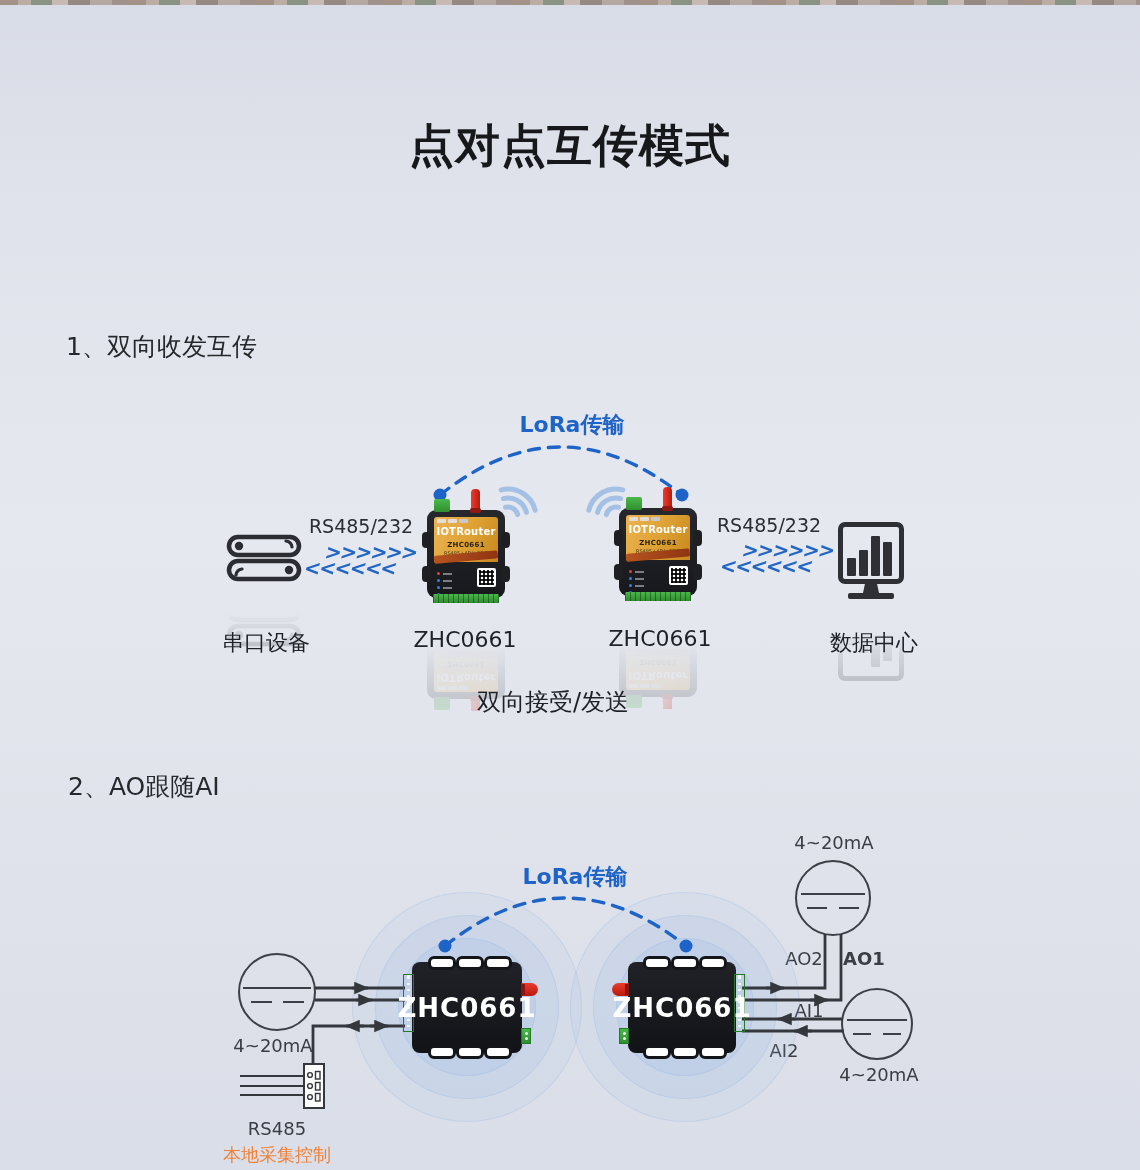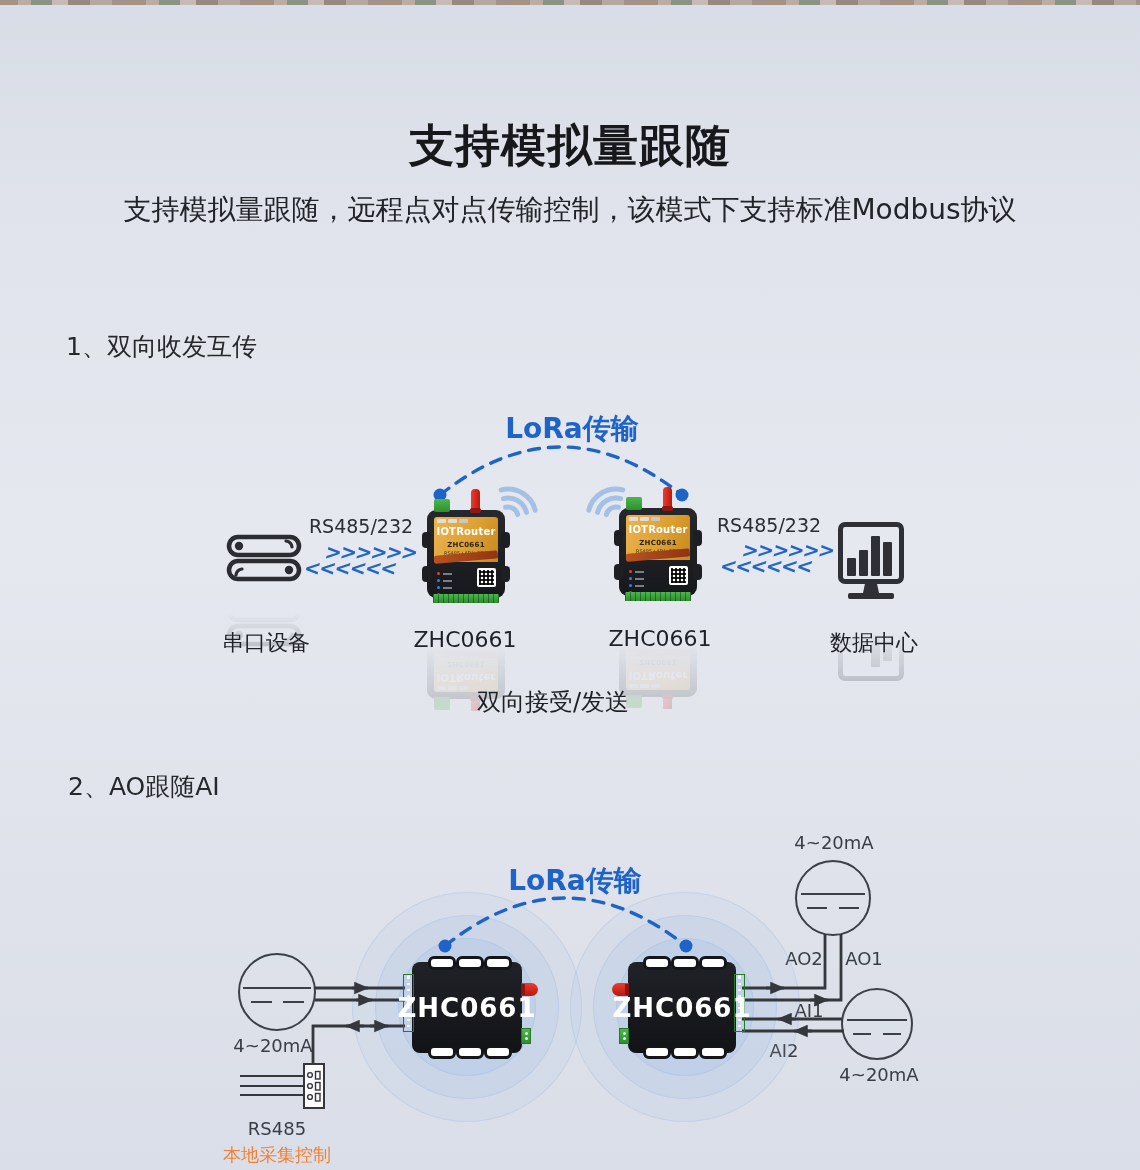--- a/index.html
+++ b/index.html
@@ -9,21 +9,21 @@
     font-family:"DejaVu Sans","Liberation Sans",sans-serif; color:#26282d;
   }
   .noise{position:absolute;left:0;top:0;width:1140px;height:5px;opacity:.85;
     background:repeating-linear-gradient(90deg,#9b8577 0 18px,#b5a496 18px 31px,#7d8672 31px 52px,#c4b4ac 52px 68px,#8a7a70 68px 90px,#ada095 90px 112px,#97867b 112px 128px);}
   .title{position:absolute;left:0;top:116px;width:100%;text-align:center;font-size:45px;font-weight:700;color:#17181b;letter-spacing:1px;}
   .subtitle{position:absolute;left:0;top:191px;width:100%;text-align:center;font-size:28px;font-weight:500;color:#222429;}
   .heading{position:absolute;font-size:25px;font-weight:500;color:#26282c;white-space:nowrap;}
   .lbl{position:absolute;transform:translateX(-50%);white-space:nowrap;}
   .lbl-lg{font-size:22px;color:#1f2126;}
   .lbl-cap{font-size:24px;color:#1f2126;}
-  .lbl-blue{font-size:28px;font-weight:600;color:#1d63c8;}
+  .lbl-blue{font-size:22px;font-weight:600;color:#1d63c8;}
   .lbl-link{font-size:19px;font-weight:500;color:#2b2d33;}
   .lbl-sm{font-size:18px;color:#393d44;}
   .lbl-orange{font-size:18px;font-weight:500;color:#f08136;}
   .chev{font-size:20px;font-weight:700;color:#2166c6;letter-spacing:-1.5px;transform:translateX(-50%) skewX(-12deg);line-height:1;}
   .reflect{-webkit-box-reflect:below 5px linear-gradient(rgba(0,0,0,.20),transparent 62%);}
 
   
   .overlay{position:absolute;left:0;top:0;z-index:2;pointer-events:none;}
   .icon-wrap{position:absolute;z-index:3;}
 
@@ -82,22 +82,21 @@
   .dt-c2{position:absolute;bottom:9px;width:8px;height:14px;background:linear-gradient(#4ab84a,#2f8f2f);border:1px solid #267a26;}
   .dt-c2.r{right:-9px;} .dt-c2.l{left:-9px;}
   .dt-c2::before{content:"";position:absolute;left:2.5px;top:3px;width:3px;height:3px;border-radius:50%;background:#e8f5e8;box-shadow:0 5px 0 #e8f5e8;}
 </style>
 </head>
 <body>
 
 <div class="stage">
   <div class="noise"></div>
 
-  <div class="title">支持模拟量跟随</div>
-  <div class="subtitle">支持模拟量跟随，远程点对点传输控制，该模式下支持标准Modbus协议</div>
+  <div class="title">点对点互传模式</div>
 
   <div class="heading" style="left:66px;top:330px;">1、双向收发互传</div>
   <div class="heading" style="left:68px;top:770px;">2、AO跟随AI</div>
 
   <div>
     <div class="ripple" style="left:352px;top:892px;width:228px;height:228px;background:rgba(163,192,232,.13);"></div>
     <div class="ripple" style="left:375px;top:915px;width:182px;height:182px;background:rgba(163,192,232,.20);"></div>
     <div class="ripple" style="left:398px;top:938px;width:136px;height:136px;background:rgba(163,192,232,.27);"></div>
     <div class="ripple" style="left:421px;top:961px;width:90px;height:90px;background:rgba(163,192,232,.36);"></div>
   </div>
@@ -314,20 +313,20 @@
       <i class="ft b" style="left:43px;"></i>
       <i class="ft b" style="left:71px;"></i>
     <div class="dt-term r"></div>
     <div class="dt-ant l"></div>
     <div class="dt-c2 l"></div>
     <div class="dt-label">ZHC0661</div>
   </div>
 
   <div class="lbl lbl-sm" style="left:834px;top:832px;">4~20mA</div>
   <div class="lbl lbl-sm" style="left:804px;top:948px;">AO2</div>
-  <div class="lbl lbl-sm" style="left:864px;top:948px;">AO1</div>
+  <div class="lbl lbl-sm" style="left:864px;top:948px;font-weight:bold;">AO1</div>
   <div class="lbl lbl-sm" style="left:809px;top:1000px;">AI1</div>
   <div class="lbl lbl-sm" style="left:784px;top:1040px;">AI2</div>
   <div class="lbl lbl-sm" style="left:879px;top:1064px;">4~20mA</div>
   <div class="lbl lbl-sm" style="left:273px;top:1035px;">4~20mA</div>
   <div class="lbl lbl-sm" style="left:277px;top:1118px;">RS485</div>
   <div class="lbl lbl-orange" style="left:277px;top:1143px;">本地采集控制</div>
 </div>
 
 </body></html>

